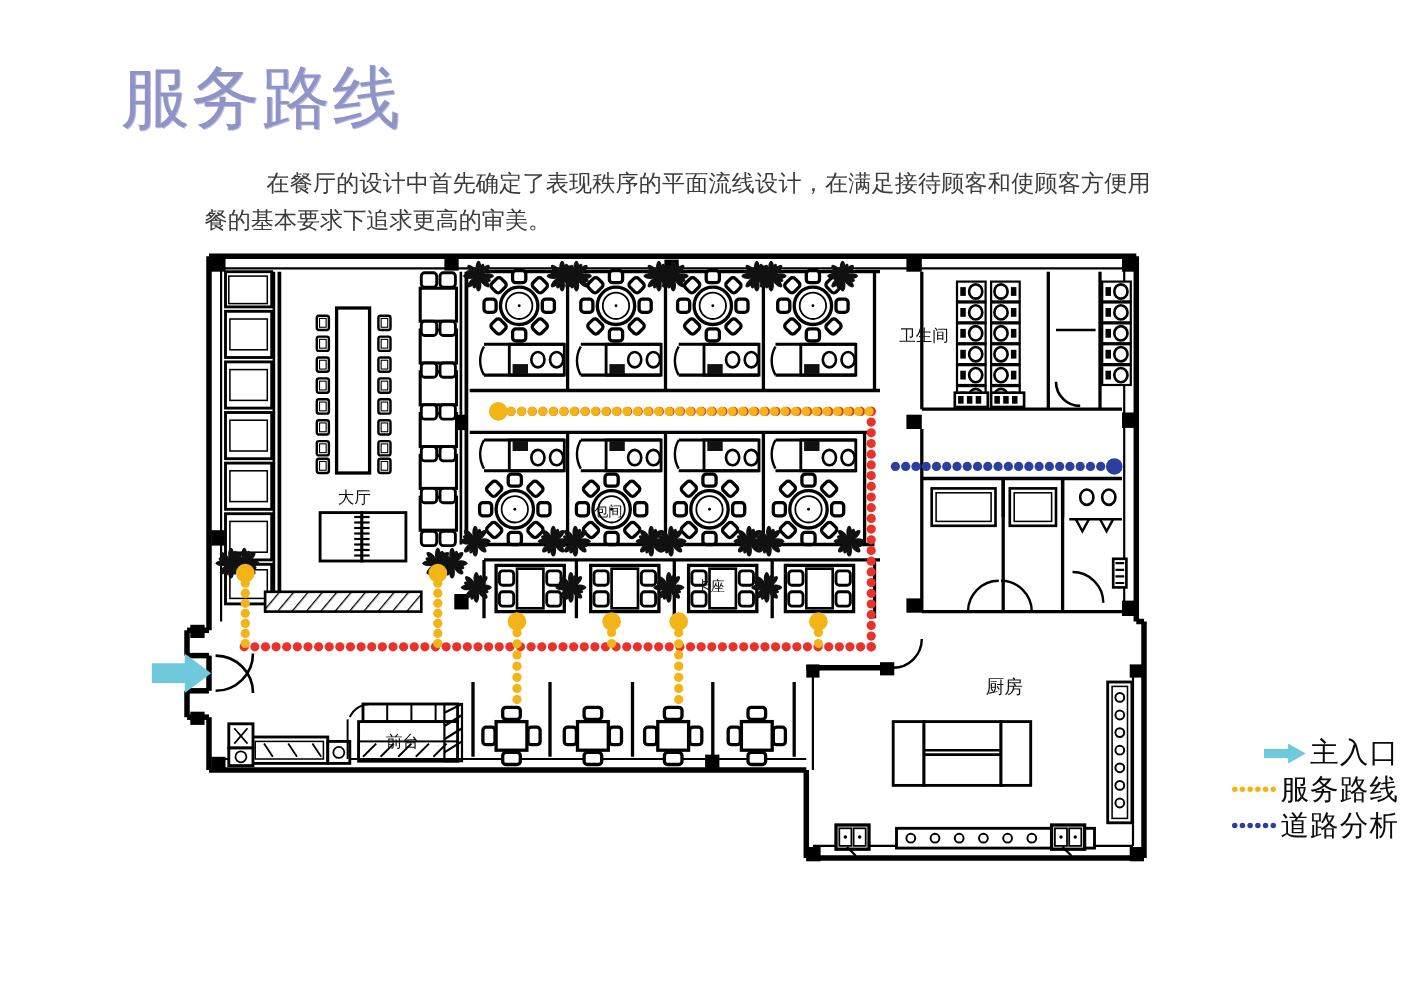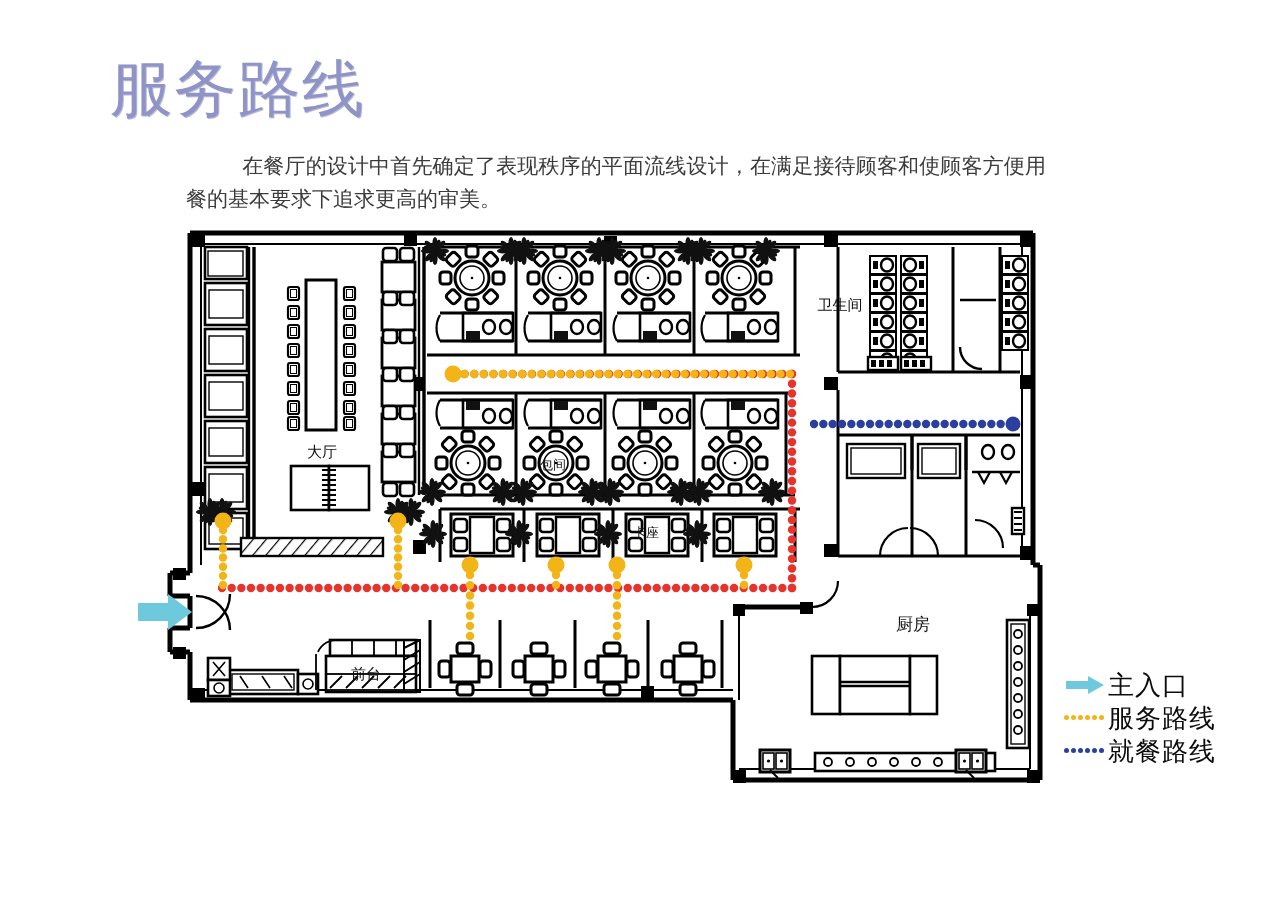--- a/index.html
+++ b/index.html
@@ -19,30 +19,30 @@
     font-family:"DejaVu Sans","Liberation Sans",sans-serif;
     white-space:nowrap;
     text-shadow:1px 1px 0 #b9bcdd;
   }
 
   .body-text{
     position:absolute;left:186px;top:152px;width:860px;
     font-size:21px;line-height:1.55;
     color:#3b3b3b;
     text-align:justify;
-    font-family:Liberation Mono, monospace;
+    font-family:Liberation Sans, sans-serif;
   }
   .body-text .indent{display:inline-block;width:56px;}
 
   
   #plan{position:absolute;left:0;top:0;width:1280px;height:905px;}
 
   
   .legend{position:absolute;left:1062px;top:668px;width:210px;}
-  .legend-row{display:flex;align-items:center;height:33px;}
+  .legend-row{display:flex;align-items:center;height:33px;justify-content:flex-end;}
   .legend-key{width:46px;height:24px;position:relative;flex:0 0 46px;}
   .legend-label{
     font-size:26px;color:#0c0c0c;line-height:1;
     letter-spacing:1px;white-space:nowrap;
     font-family:"DejaVu Sans","Liberation Sans",sans-serif;
   }
   .arrow-key{position:absolute;left:4px;top:3px;width:38px;height:18px;}
   .dotkey{position:absolute;left:2px;top:9px;width:42px;height:6px;}
   .dotkey i{
     position:absolute;top:0;width:5px;height:5px;border-radius:50%;
@@ -908,17 +908,17 @@
       <span class="legend-key">
         <span class="dotkey">
             <i style="left:0px;background:#2a3f9e"></i>
             <i style="left:7px;background:#2a3f9e"></i>
             <i style="left:14px;background:#2a3f9e"></i>
             <i style="left:21px;background:#2a3f9e"></i>
             <i style="left:28px;background:#2a3f9e"></i>
             <i style="left:35px;background:#2a3f9e"></i>
           </span>
       </span>
-      <span class="legend-label">就餐路线</span>
+      <span class="legend-label">道路分析</span>
     </div>
 
   </div>
 </div>
 
 </body></html>

